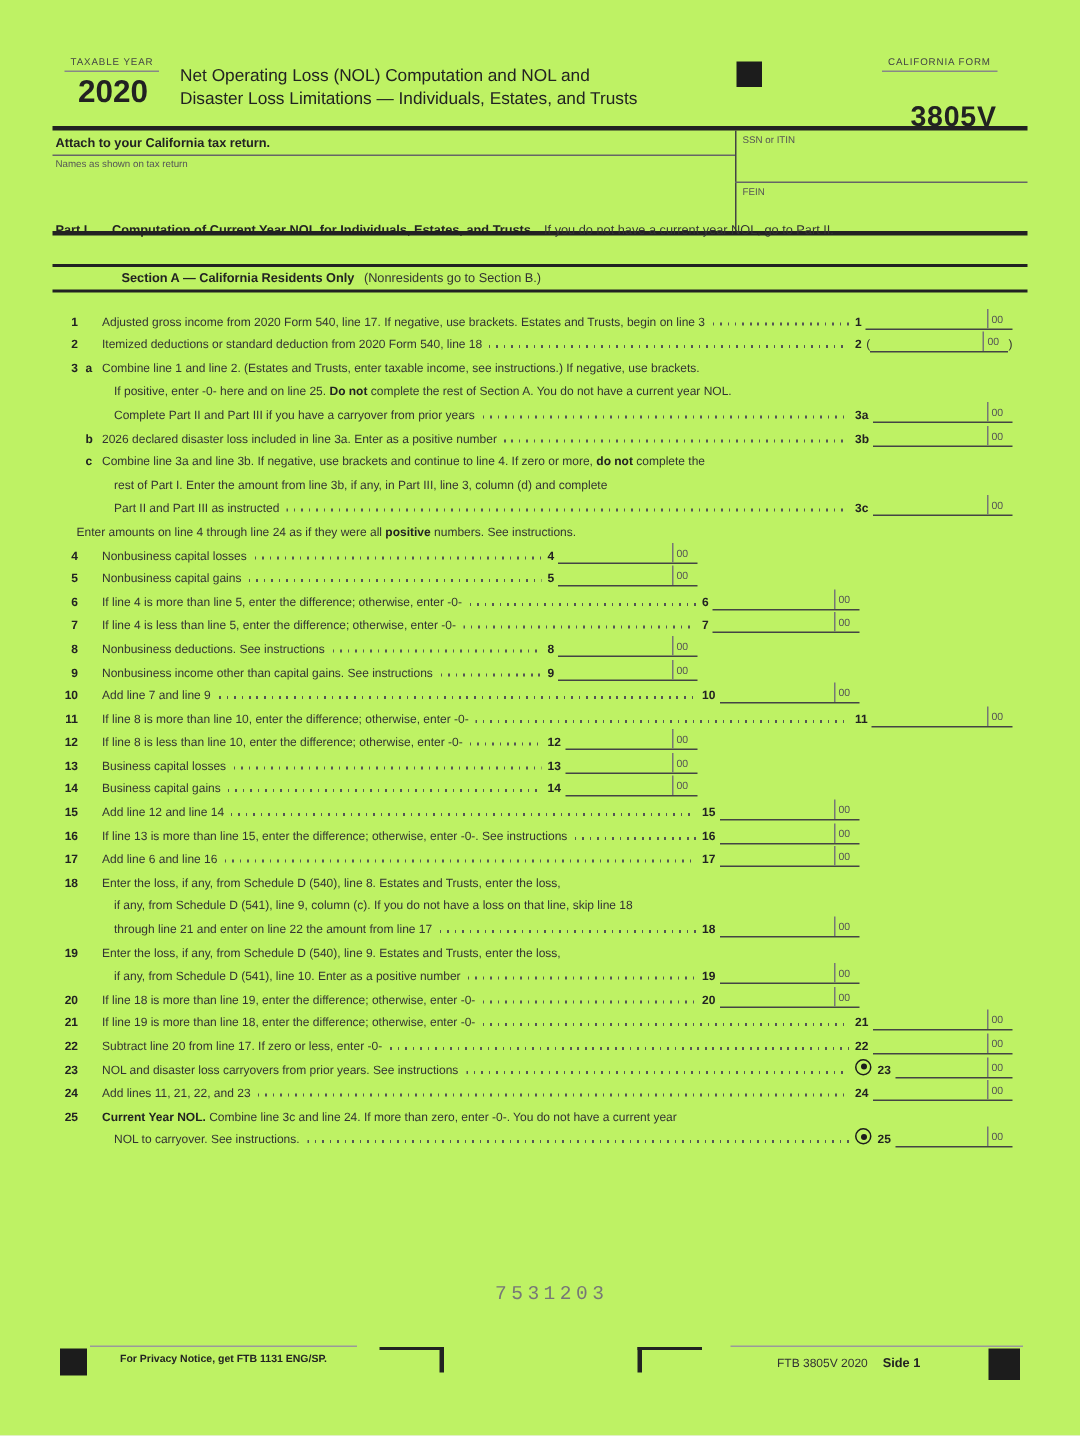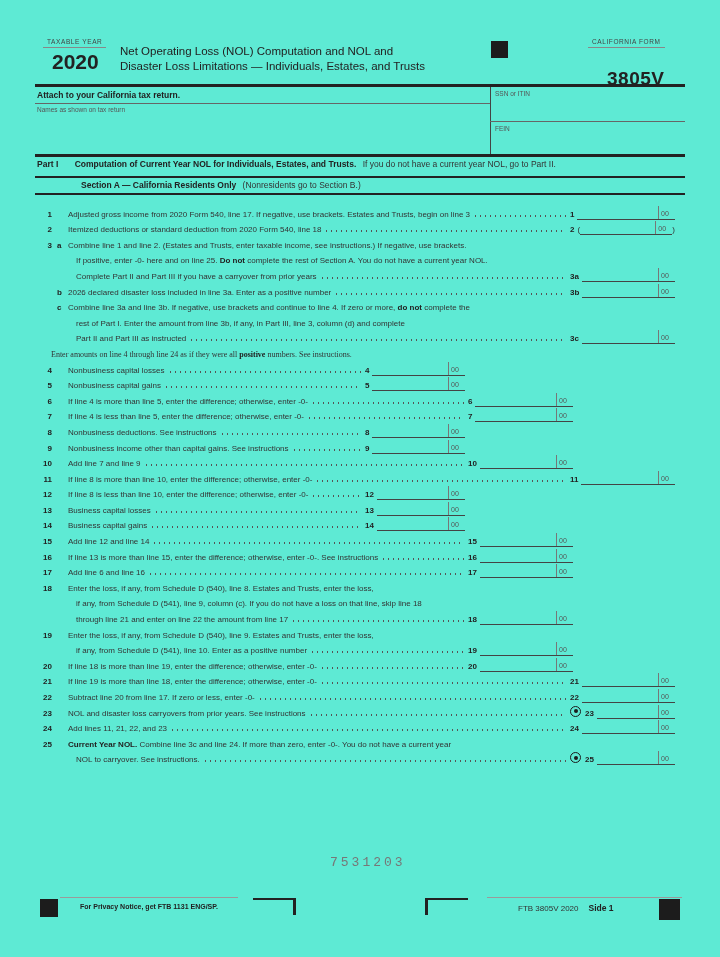--- a/index.html
+++ b/index.html
@@ -1,16 +1,16 @@
 <!DOCTYPE html>
 <html><head>
 <meta charset="utf-8">
 <style>
   html,body{margin:0;padding:0;background:#fafafa;}
-  #page{position:relative;width:720px;height:957px;background:#5eead4;outline:1px solid #ddd;
+  #page{position:relative;width:720px;height:957px;background:#bef264;outline:1px solid #ddd;
         font-family:"Liberation Sans",sans-serif;color:#333;overflow:hidden;}
   .abs{position:absolute;}
   b{color:#222;}
   
   .tiny-label{font-size:6.5px;letter-spacing:.6px;color:#444;border-bottom:1px solid #888;padding:0 4px 2px 4px;}
   .year{font-size:21px;font-weight:bold;color:#222;}
   .title{font-size:11.5px;font-weight:normal;color:#222;line-height:15px;white-space:nowrap;}
   .formnum{font-size:19px;font-weight:bold;color:#222;letter-spacing:.5px;}
   .sq{background:#1c1c1c;}
   .rule{background:#222;}
@@ -34,21 +34,21 @@
   .c-mid{width:100px;} .c-rightmid{width:105px;} .c-right{width:105px;}
   .s-mid{width:220px;flex:none;} .s-rightmid{width:112px;flex:none;} .s-right{width:10px;flex:none;}
   .e-label{font-weight:bold;color:#222;margin-right:3px;padding-bottom:1px;}
   .e-line{flex:1;display:flex;align-items:flex-end;border-bottom:1px solid #444;height:12px;}
   .e-dollars{flex:1;height:12px;}
   .e-cents{width:14px;flex:none;border-left:1px solid #777;color:#555;font-size:7px;line-height:1;padding:4px 0 2px 2px;}
   .paren{padding-bottom:1px;color:#333;}
   .bullseye{width:9px;height:9px;border:1.5px solid #1c1c1c;border-radius:50%;flex:none;
             margin:0 4px 2px 0;position:relative;align-self:flex-end;}
   .bullseye::after{content:"";position:absolute;left:2.5px;top:2.5px;width:4px;height:4px;border-radius:50%;background:#1c1c1c;}
-  .note-row .ltext{padding-left:16px;font-family:Liberation Serif, serif;}
+  .note-row .ltext{padding-left:16px;}
   
   .privacy{font-size:7px;font-weight:bold;color:#222;}
   .scanline{font-family:"Liberation Mono",monospace;font-size:13px;letter-spacing:3px;color:#777;}
   .br-r{border-top:2px solid #222;border-right:3px solid #222;}
   .br-l{border-top:2px solid #222;border-left:3px solid #222;}
   .ftbfoot{font-size:8px;color:#333;}
   .ftbfoot b{font-size:8.5px;margin-left:10px;}
   .fillbox{background:transparent;}
 </style>
 </head>
@@ -78,21 +78,21 @@
 
   <div class="abs" style="left:490px;top:87px;width:1px;height:67px;background:#444;"></div>
   <span class="abs mini" style="left:495px;top:90px;">SSN or ITIN</span>
   <div class="abs fillbox" style="left:492px;top:98px;width:190px;height:22px;"></div>
   <div class="abs thin" style="left:490px;top:121px;width:195px;"></div>
   <span class="abs mini" style="left:495px;top:125px;">FEIN</span>
   <div class="abs fillbox" style="left:492px;top:133px;width:190px;height:20px;"></div>
 
   <div class="abs rule" style="left:35px;top:154px;width:650px;height:2.5px;"></div>
 
-  <div class="abs band" style="left:37px;top:159px;">
+  <div class="abs band" style="left:37px;top:148px;">
     <b>Part I</b>
     <b style="margin-left:10px;">Computation of Current Year NOL for Individuals, Estates, and Trusts.</b>
     <span>If you do not have a current year NOL, go to Part II.</span>
   </div>
   <div class="abs rule" style="left:35px;top:176px;width:650px;height:1.5px;"></div>
 
   <div class="abs band" style="left:37px;top:180px;padding-left:44px;">
     <b>Section A — California Residents Only</b>
     <span>(Nonresidents go to Section B.)</span>
   </div>

